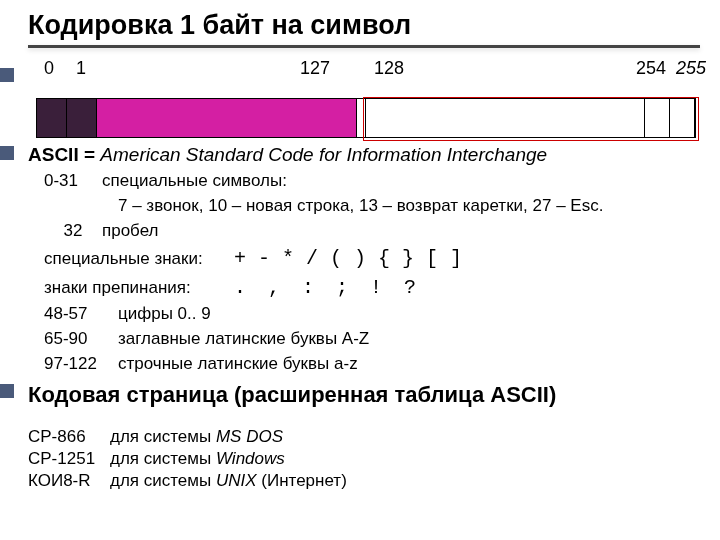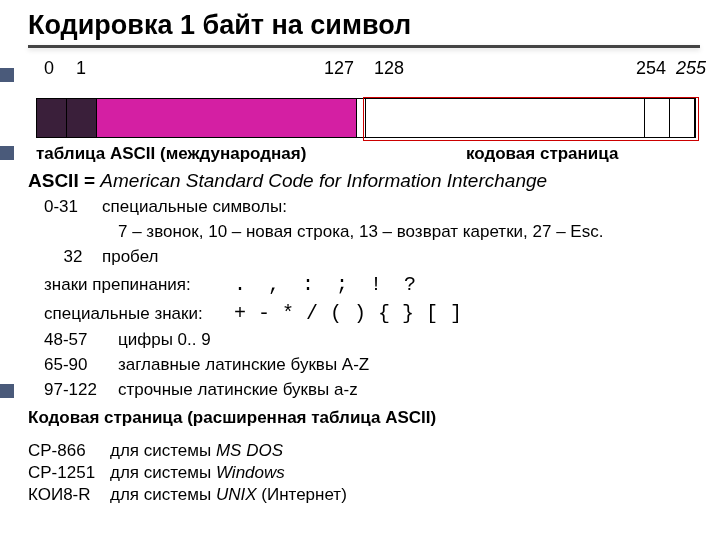--- a/index.html
+++ b/index.html
@@ -33,21 +33,21 @@
     margin: 0 0 4px 8px;
   }
   .byte-labels {
     display: flex;
     height: 20px;
     font-size: 18px;
   }
   .byte-labels span { position: absolute; top: 0; }
   .lbl0 { left: 8px; }
   .lbl1 { left: 40px; }
-  .lbl127 { left: 288px; }
+  .lbl127 { left: 264px; }
   .lbl128 { left: 338px; }
   .lbl254 { left: 600px; }
   .lbl255 { left: 640px; font-style: italic; }
   .byte-bar {
     position: relative;
     width: 660px;
     height: 40px;
     margin-top: 20px;
     border: 1px solid #000;
   }
@@ -85,23 +85,23 @@
   }
   .row { display: flex; margin: 2px 0; }
   .lab1 { width: 58px; }
   .lab2 { width: 74px; }
   .indent { margin-left: 74px; }
   .punctrow { display:flex; align-items:baseline; margin:2px 0; }
   .punctrow .lbl { width: 190px; }
   .mono { font-family: "Courier New", monospace; font-size: 20px; letter-spacing: 0; word-spacing: 10px; }
   .mono2 { font-family: "Courier New", monospace; font-size: 20px; letter-spacing: 0; }
   .heading2 {
-    font-size: 17px;
+    font-size: 22px;
     font-weight: bold;
-    margin: 6px 0 12px 0;
+    margin: 6px 0 18px 0;
   }
   .small { font-size: 17px; line-height: 1.3; }
   .codepage-list { margin-left: 0; }
   .codepage-list .r2 { display:flex; }
   .codepage-list .cp { width: 82px; }
   .iw { font-style: italic; }
   
   .accent {
     position: absolute;
     left: 0;
@@ -138,46 +138,42 @@
       <div class="cell c1"></div>
       <div class="cell c2"></div>
       <div class="gap1"></div>
       <div class="cell c128"></div>
       <div class="cell c254"></div>
       <div class="cell c255"></div>
       <div class="redframe"></div>
     </div>
   </div>
 
-  <div class="byte-caption">
-    <div class="l">таблица ASCII (международная)</div>
-    <div class="r">кодовая страница</div>
-  </div>
 
   <div class="ascii-line">
     <span class="b">ASCII = </span><span class="i">American Standard Code for Information Interchange</span>
   </div>
 
   <div class="body-text">
     <div class="row">
       <div class="lab1">0-31</div>
       <div>специальные символы:</div>
     </div>
     <div class="indent">7 – звонок, 10 – новая строка, 13 – возврат каретки, 27 – Esc.</div>
     <div class="row">
       <div class="lab1" style="text-align:center">32</div>
       <div>пробел</div>
+    </div>
+    <div class="punctrow">
+      <div class="lbl">специальные знаки:</div>
+      <div class="mono2">+  -  *  /   ( )   { }   [ ]</div>
     </div>
     <div class="punctrow">
       <div class="lbl">знаки препинания:</div>
       <div class="mono">.  ,  :  ;  !  ?</div>
-    </div>
-    <div class="punctrow">
-      <div class="lbl">специальные знаки:</div>
-      <div class="mono2">+  -  *  /   ( )   { }   [ ]</div>
     </div>
     <div class="row">
       <div class="lab2">48-57</div>
       <div>цифры 0.. 9</div>
     </div>
     <div class="row">
       <div class="lab2">65-90</div>
       <div>заглавные латинские буквы A-Z</div>
     </div>
     <div class="row">

